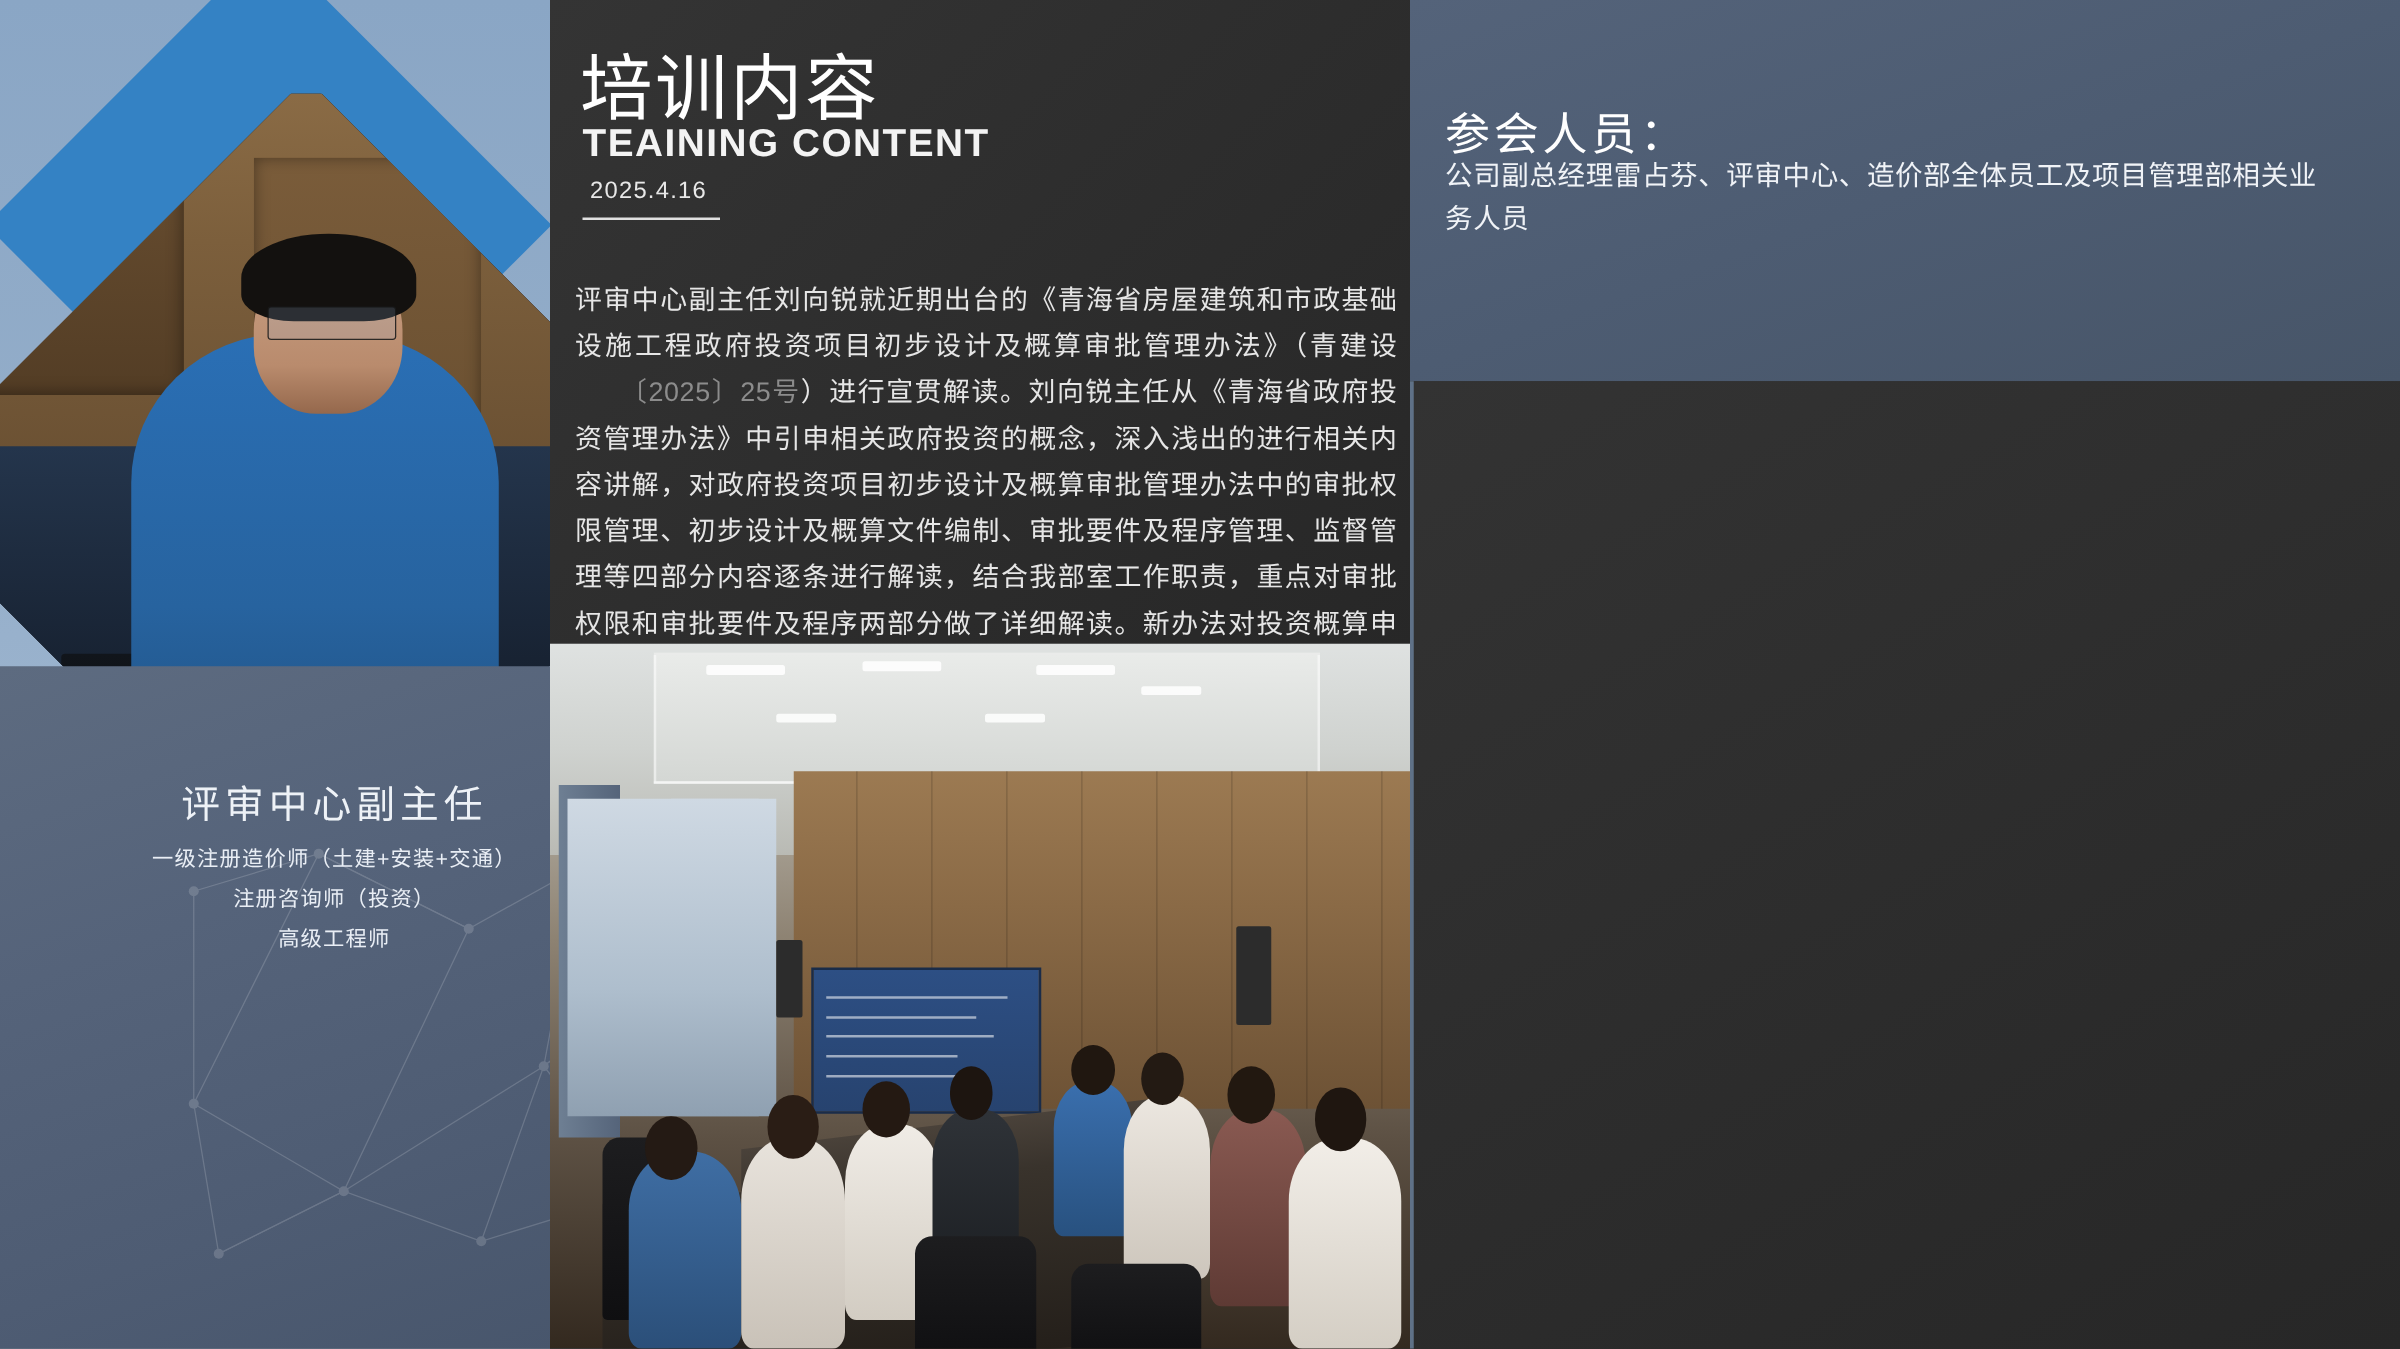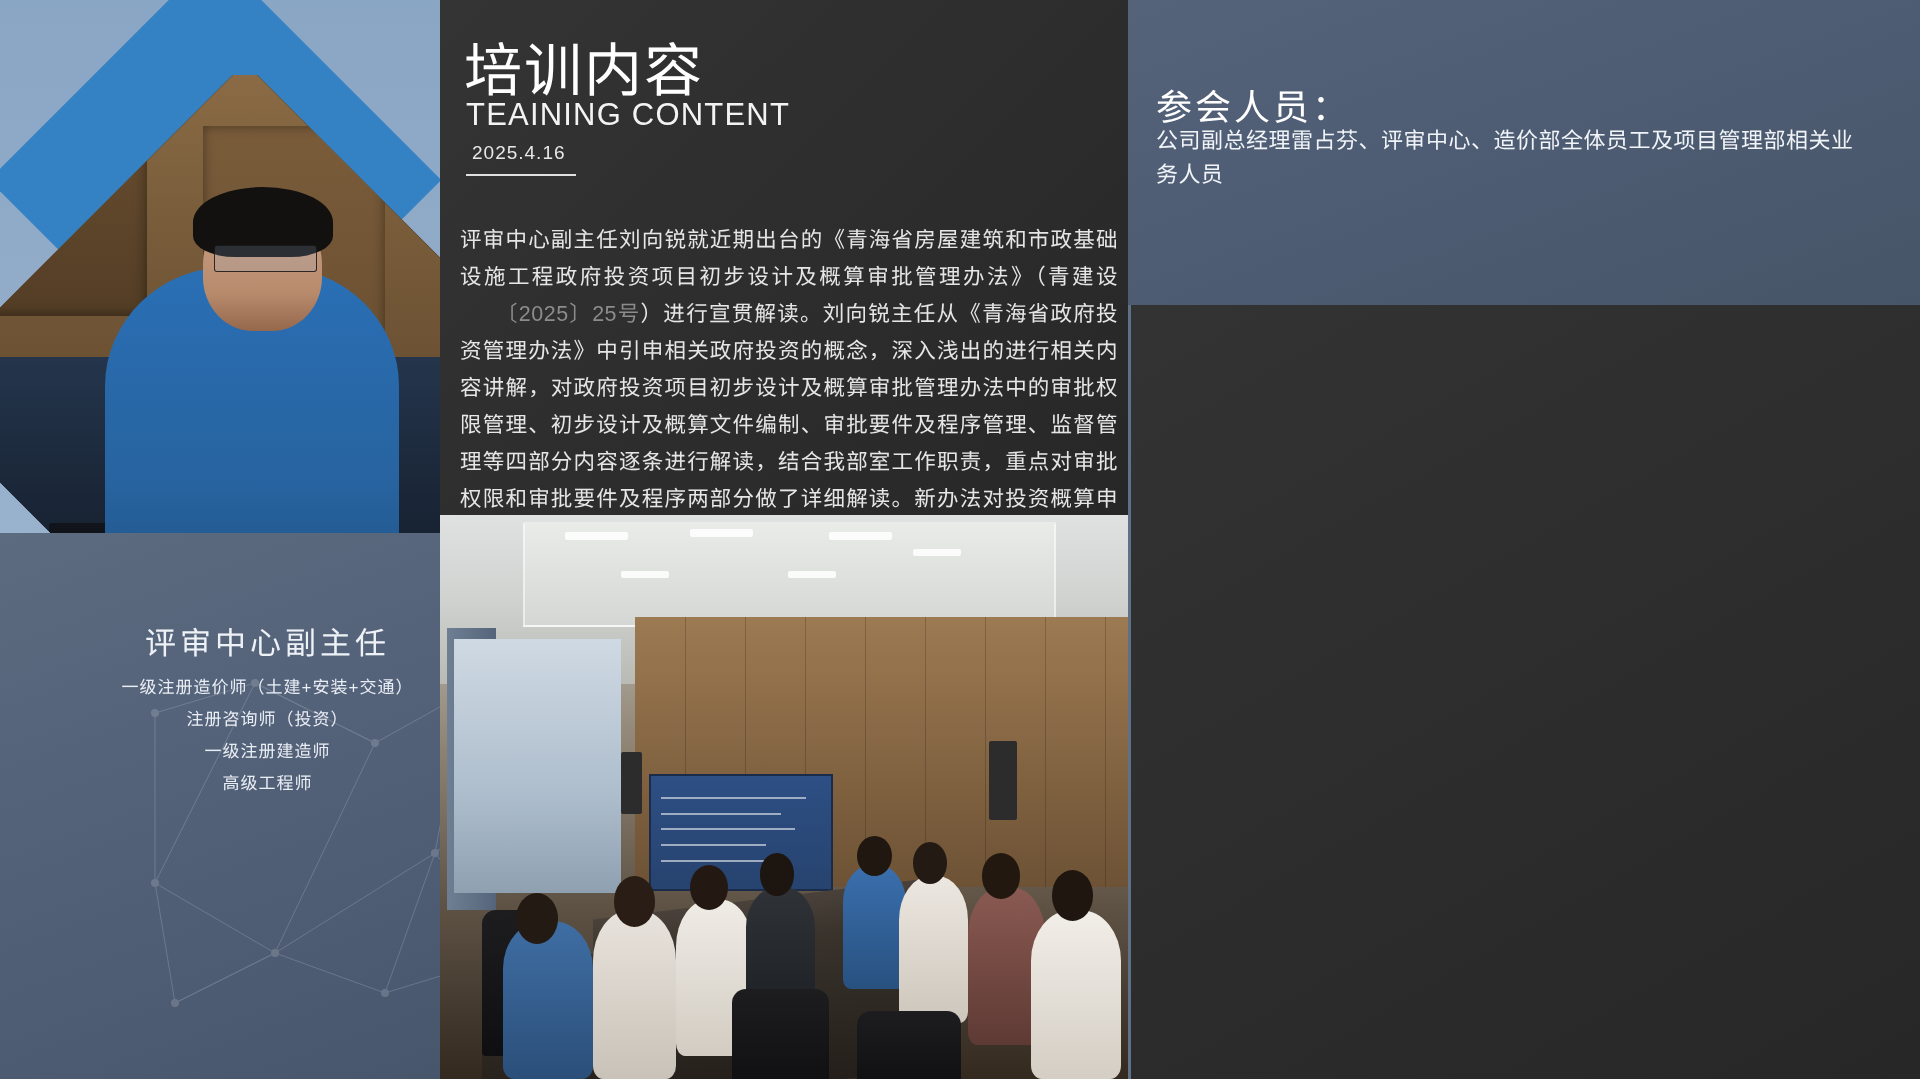--- a/index.html
+++ b/index.html
@@ -107,21 +107,21 @@
   .center-head{
     position:absolute;left:0;top:0;width:695px;height:520px;
     background:linear-gradient(135deg,#343434 0%,#2e2e2e 45%,#272727 100%);
   }
   .title-cn{
     position:absolute;left:24px;top:24px;
     color:#ffffff;font-size:58px;font-weight:400;letter-spacing:2px;
   }
   .title-en{
     position:absolute;left:26px;top:97px;
-    color:#f3f3f3;font-size:31px;font-weight:400;letter-spacing:1.2px;
+    color:#f3f3f3;font-size:31px;font-weight:700;letter-spacing:1.2px;
   }
   .title-date{
     position:absolute;left:32px;top:142px;
     color:#e8e8e8;font-size:19px;letter-spacing:1px;
     padding-bottom:6px;
   }
   .date-rule{
     position:absolute;left:26px;top:174px;width:110px;height:2px;background:#e0e0e0;
   }
   .body-cn{
@@ -249,21 +249,20 @@
             <circle cx="40" cy="350" r="4"></circle>
           <circle cx="20" cy="230" r="4"></circle>
         </g>
       </svg>
     </div>
 
     <div class="person-title">评审中心副主任</div>
     <div class="cred-list">
       <div>一级注册造价师（土建+安装+交通）</div>
       <div>注册咨询师（投资）</div>
-      <div>一级注册建造师</div>
       <div>高级工程师</div>
     </div>
   </div>
 
   <div class="center-col">
     <div class="center-head">
       <div class="title-cn">培训内容</div>
       <div class="title-en">TEAINING CONTENT</div>
       <div class="title-date">2025.4.16</div>
       <div class="date-rule"></div>

